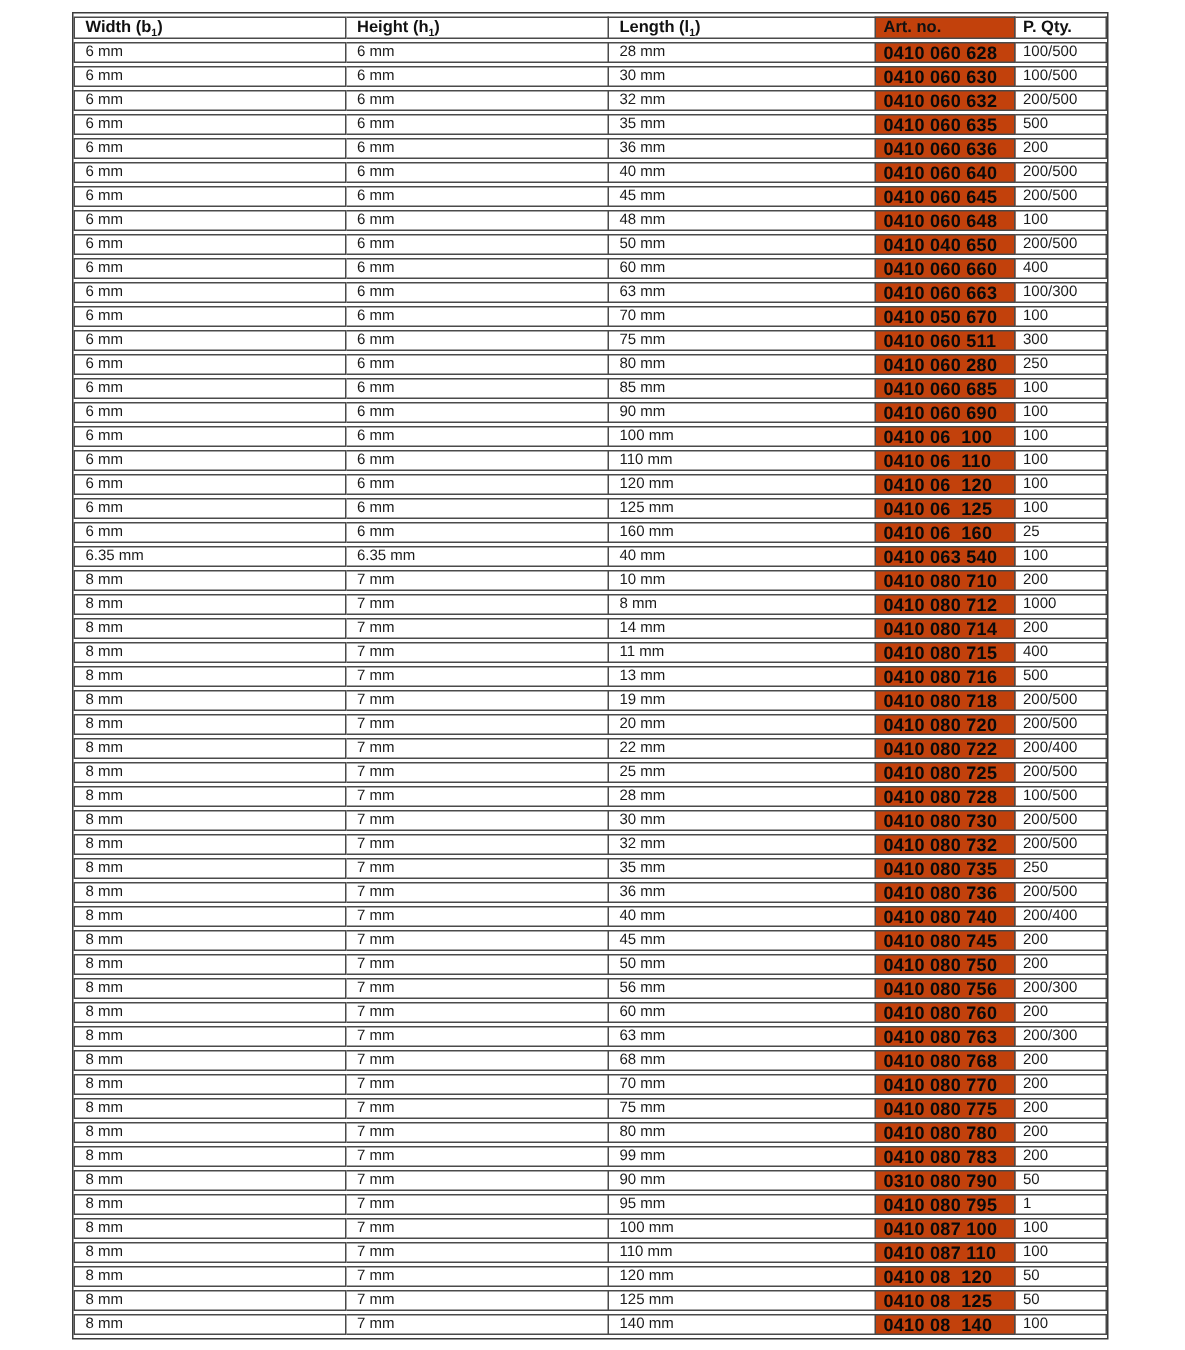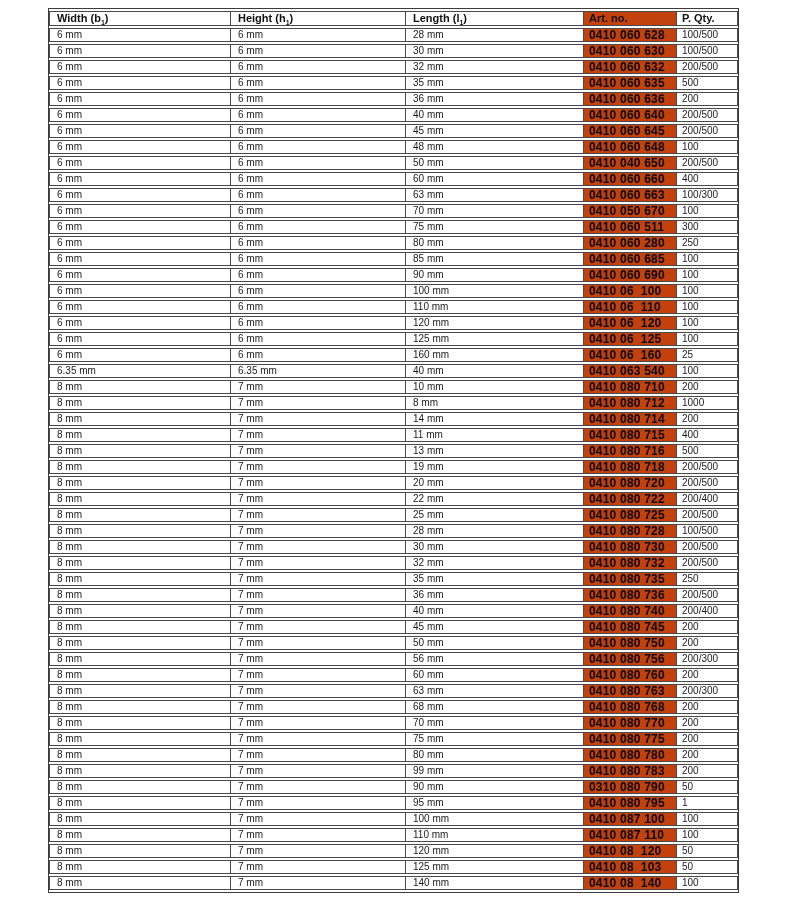--- a/index.html
+++ b/index.html
@@ -455,21 +455,21 @@
           <td class="col-width">8 mm</td>
           <td class="col-height">7 mm</td>
           <td class="col-length">120 mm</td>
           <td class="col-art">0410 08  120</td>
           <td class="col-qty">50</td>
         </tr>
         <tr>
           <td class="col-width">8 mm</td>
           <td class="col-height">7 mm</td>
           <td class="col-length">125 mm</td>
-          <td class="col-art">0410 08  103</td>
+          <td class="col-art">0410 08  125</td>
           <td class="col-qty">50</td>
         </tr>
         <tr>
           <td class="col-width">8 mm</td>
           <td class="col-height">7 mm</td>
           <td class="col-length">140 mm</td>
           <td class="col-art">0410 08  140</td>
           <td class="col-qty">100</td>
         </tr>
       </tbody>

